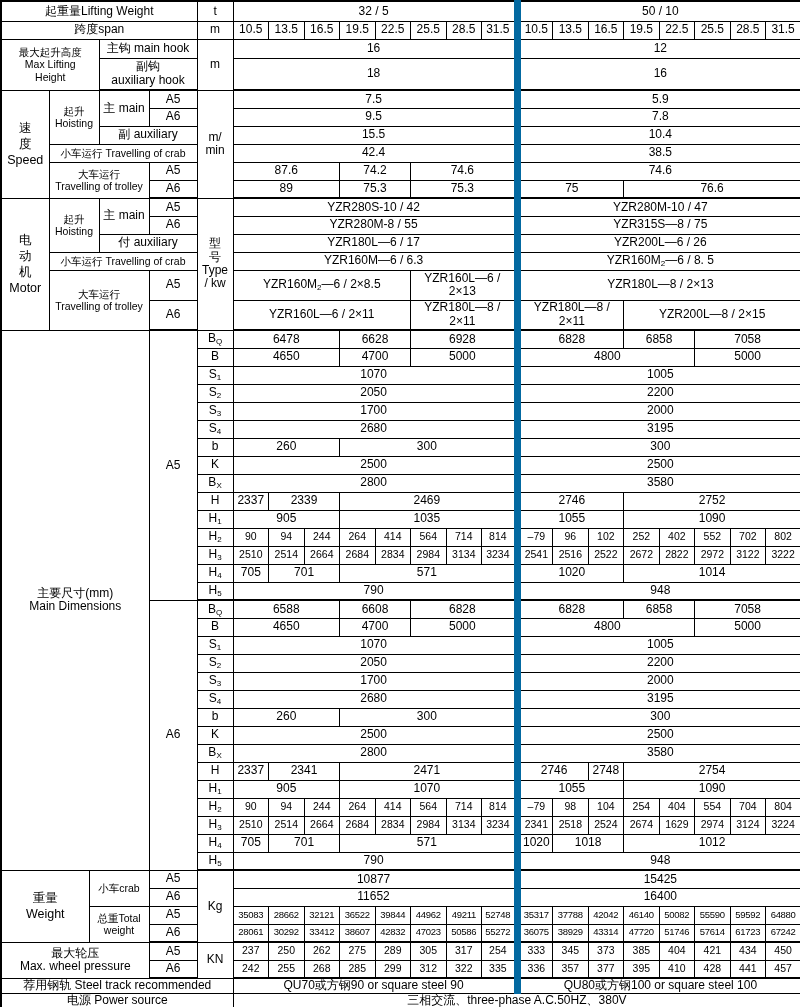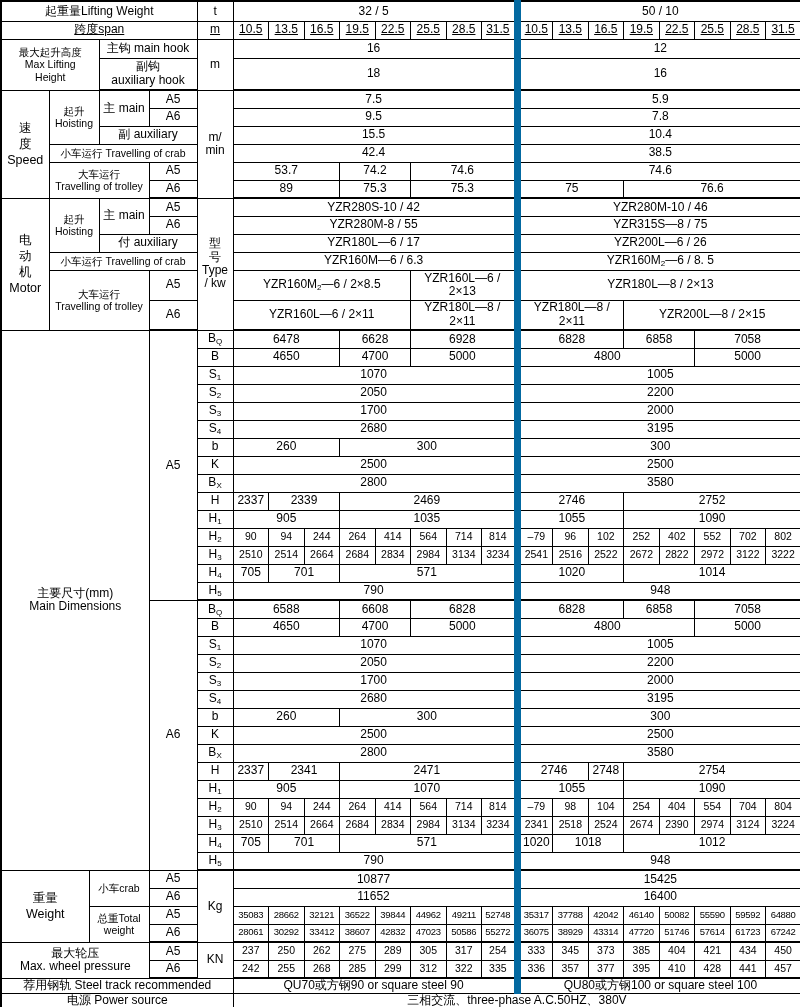--- a/index.html
+++ b/index.html
@@ -52,21 +52,21 @@
         <col style="width:35.5px">
         <col style="width:35.5px">
     </colgroup>
     <tbody>
         <tr style="height: 20px;">
           <td colspan="5">起重量Lifting Weight</td>
           <td>t</td>
           <td colspan="8" class="vr">32 / 5</td>
           <td colspan="8">50 / 10</td>
         </tr>
-        <tr style="height: 18px; text-decoration: underline;">
+        <tr style="height: 18px;">
           <td colspan="5">跨度span</td>
           <td>m</td>
           <td>10.5</td>
           <td>13.5</td>
           <td>16.5</td>
           <td>19.5</td>
           <td>22.5</td>
           <td>25.5</td>
           <td>28.5</td>
           <td class="vr">31.5</td>
@@ -111,41 +111,41 @@
           <td colspan="8">10.4</td>
         </tr>
         <tr style="height: 18px;">
           <td colspan="4" class="lb">小车运行 Travelling of crab</td>
           <td colspan="8" class="vr">42.4</td>
           <td colspan="8">38.5</td>
         </tr>
         <tr style="height: 18px;">
           <td colspan="3" rowspan="2" class="lb">大车运行<br>Travelling of trolley</td>
           <td>A5</td>
-          <td colspan="3">53.7</td>
+          <td colspan="3">87.6</td>
           <td colspan="2">74.2</td>
           <td colspan="3" class="vr">74.6</td>
           <td colspan="8">74.6</td>
         </tr>
         <tr class="hb" style="height: 18px;">
           <td>A6</td>
           <td colspan="3">89</td>
           <td colspan="2">75.3</td>
           <td colspan="3" class="vr">75.3</td>
           <td colspan="3">75</td>
           <td colspan="5">76.6</td>
         </tr>
         <tr style="height: 18px;">
           <td rowspan="6" class="sec">电<br>动<br>机<br>Motor</td>
           <td colspan="2" rowspan="3" class="lb">起升<br>Hoisting</td>
           <td rowspan="2">主 main</td>
           <td>A5</td>
           <td rowspan="6">型<br>号<br>Type<br>/ kw</td>
           <td colspan="8" class="vr">YZR280S-10 / 42</td>
-          <td colspan="8">YZR280M-10 / 46</td>
+          <td colspan="8">YZR280M-10 / 47</td>
         </tr>
         <tr style="height: 18px;">
           <td>A6</td>
           <td colspan="8" class="vr">YZR280M-8 / 55</td>
           <td colspan="8">YZR315S—8 / 75</td>
         </tr>
         <tr style="height: 18px;">
           <td colspan="2">付 auxiliary</td>
           <td colspan="8" class="vr">YZR180L—6 / 17</td>
           <td colspan="8">YZR200L—6 / 26</td>
@@ -386,21 +386,21 @@
           <td class="s">2664</td>
           <td class="s">2684</td>
           <td class="s">2834</td>
           <td class="s">2984</td>
           <td class="s">3134</td>
           <td class="s vr">3234</td>
           <td class="s">2341</td>
           <td class="s">2518</td>
           <td class="s">2524</td>
           <td class="s">2674</td>
-          <td class="s">2390</td>
+          <td class="s">1629</td>
           <td class="s">2974</td>
           <td class="s">3124</td>
           <td class="s">3224</td>
         </tr>
         <tr style="height: 18px;">
           <td>H<sub>4</sub></td>
           <td>705</td>
           <td colspan="2">701</td>
           <td colspan="5" class="vr">571</td>
           <td>1020</td>

